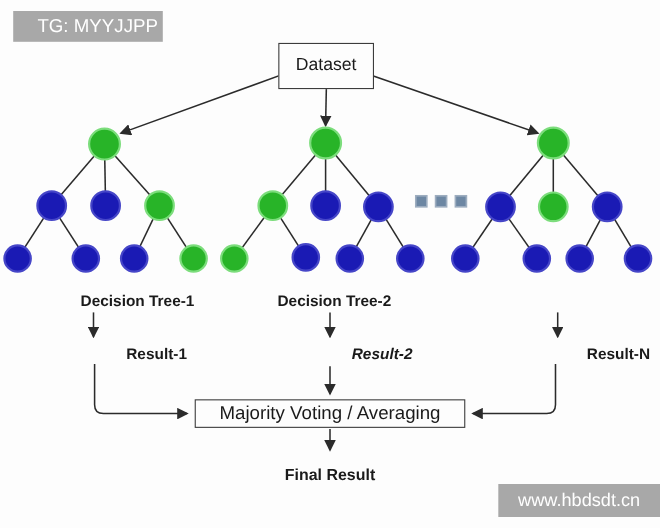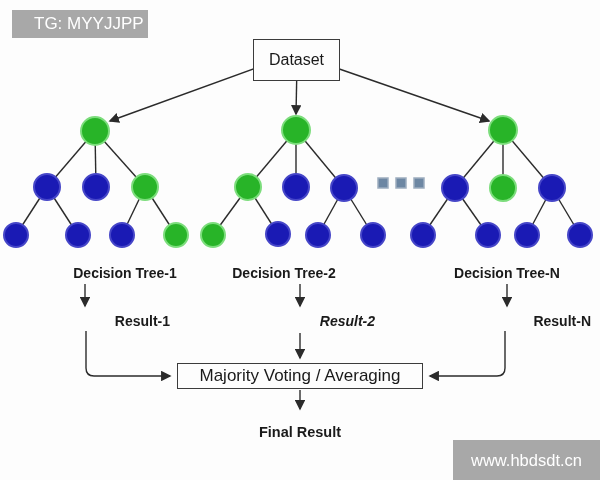--- a/index.html
+++ b/index.html
@@ -15,21 +15,21 @@
   }
   .dataset-box{left:253px;top:39px;width:87px;height:42px;font-size:16px;}
   .voting-box{left:177px;top:363px;width:246px;height:26px;font-size:17px;}
   .tree-label{width:170px;text-align:center;font-weight:bold;font-size:14px;top:265px;}
   .result-label{width:170px;text-align:right;font-weight:bold;font-size:14px;top:313px;}
   .final-label{left:220px;top:424px;width:160px;text-align:center;font-weight:bold;font-size:14.5px;}
   .watermark{
     background:#a8a8a8;color:#ffffff;display:flex;align-items:center;box-sizing:border-box;
   }
   .wm-top{left:12px;top:10px;width:136px;height:28px;font-size:17px;padding-left:22px;}
-  .wm-bottom{left:453px;top:440px;width:147px;height:41px;font-size:16.5px;justify-content:center;}
+  .wm-bottom{left:453px;top:440px;width:147px;height:30px;font-size:16.5px;justify-content:center;}
 </style>
 </head>
 <body>
 
 <div class="canvas">
 
   <svg id="diagram-svg" viewBox="0 0 600 480">
     <defs>
       <marker id="arrowhead" viewBox="0 0 10 10" refX="8.5" refY="5" markerWidth="7.5" markerHeight="7.5" orient="auto-start-reverse">
         <path d="M0,0 L10,5 L0,10 z" fill="#2b2b2b"></path>
@@ -105,22 +105,21 @@
 
   <div class="abs watermark wm-top">
     <span>TG: MYYJJPP</span>
   </div>
 
   <div class="abs node-box dataset-box">
     <span>Dataset</span>
   </div>
 
   <div class="abs tree-label" style="left:0px;margin-left:40px;">Decision Tree-1</div>
-  <div class="abs tree-label" style="left:199px;">Decision Tree-2</div>
-  <div class="abs tree-label" style="left:422px;">Decision Tree-N</div>
+  <div class="abs tree-label" style="left:219px;">Decision Tree-2</div>
 
   <div class="abs result-label" style="left:0px;">Result-1</div>
   <div class="abs result-label" style="left:205px;font-style:italic;">Result-2</div>
   <div class="abs result-label" style="left:421px;">Result-N</div>
 
   <div class="abs final-label">Final Result</div>
 
   <div class="abs node-box voting-box">
     <span>Majority Voting / Averaging</span>
   </div>

